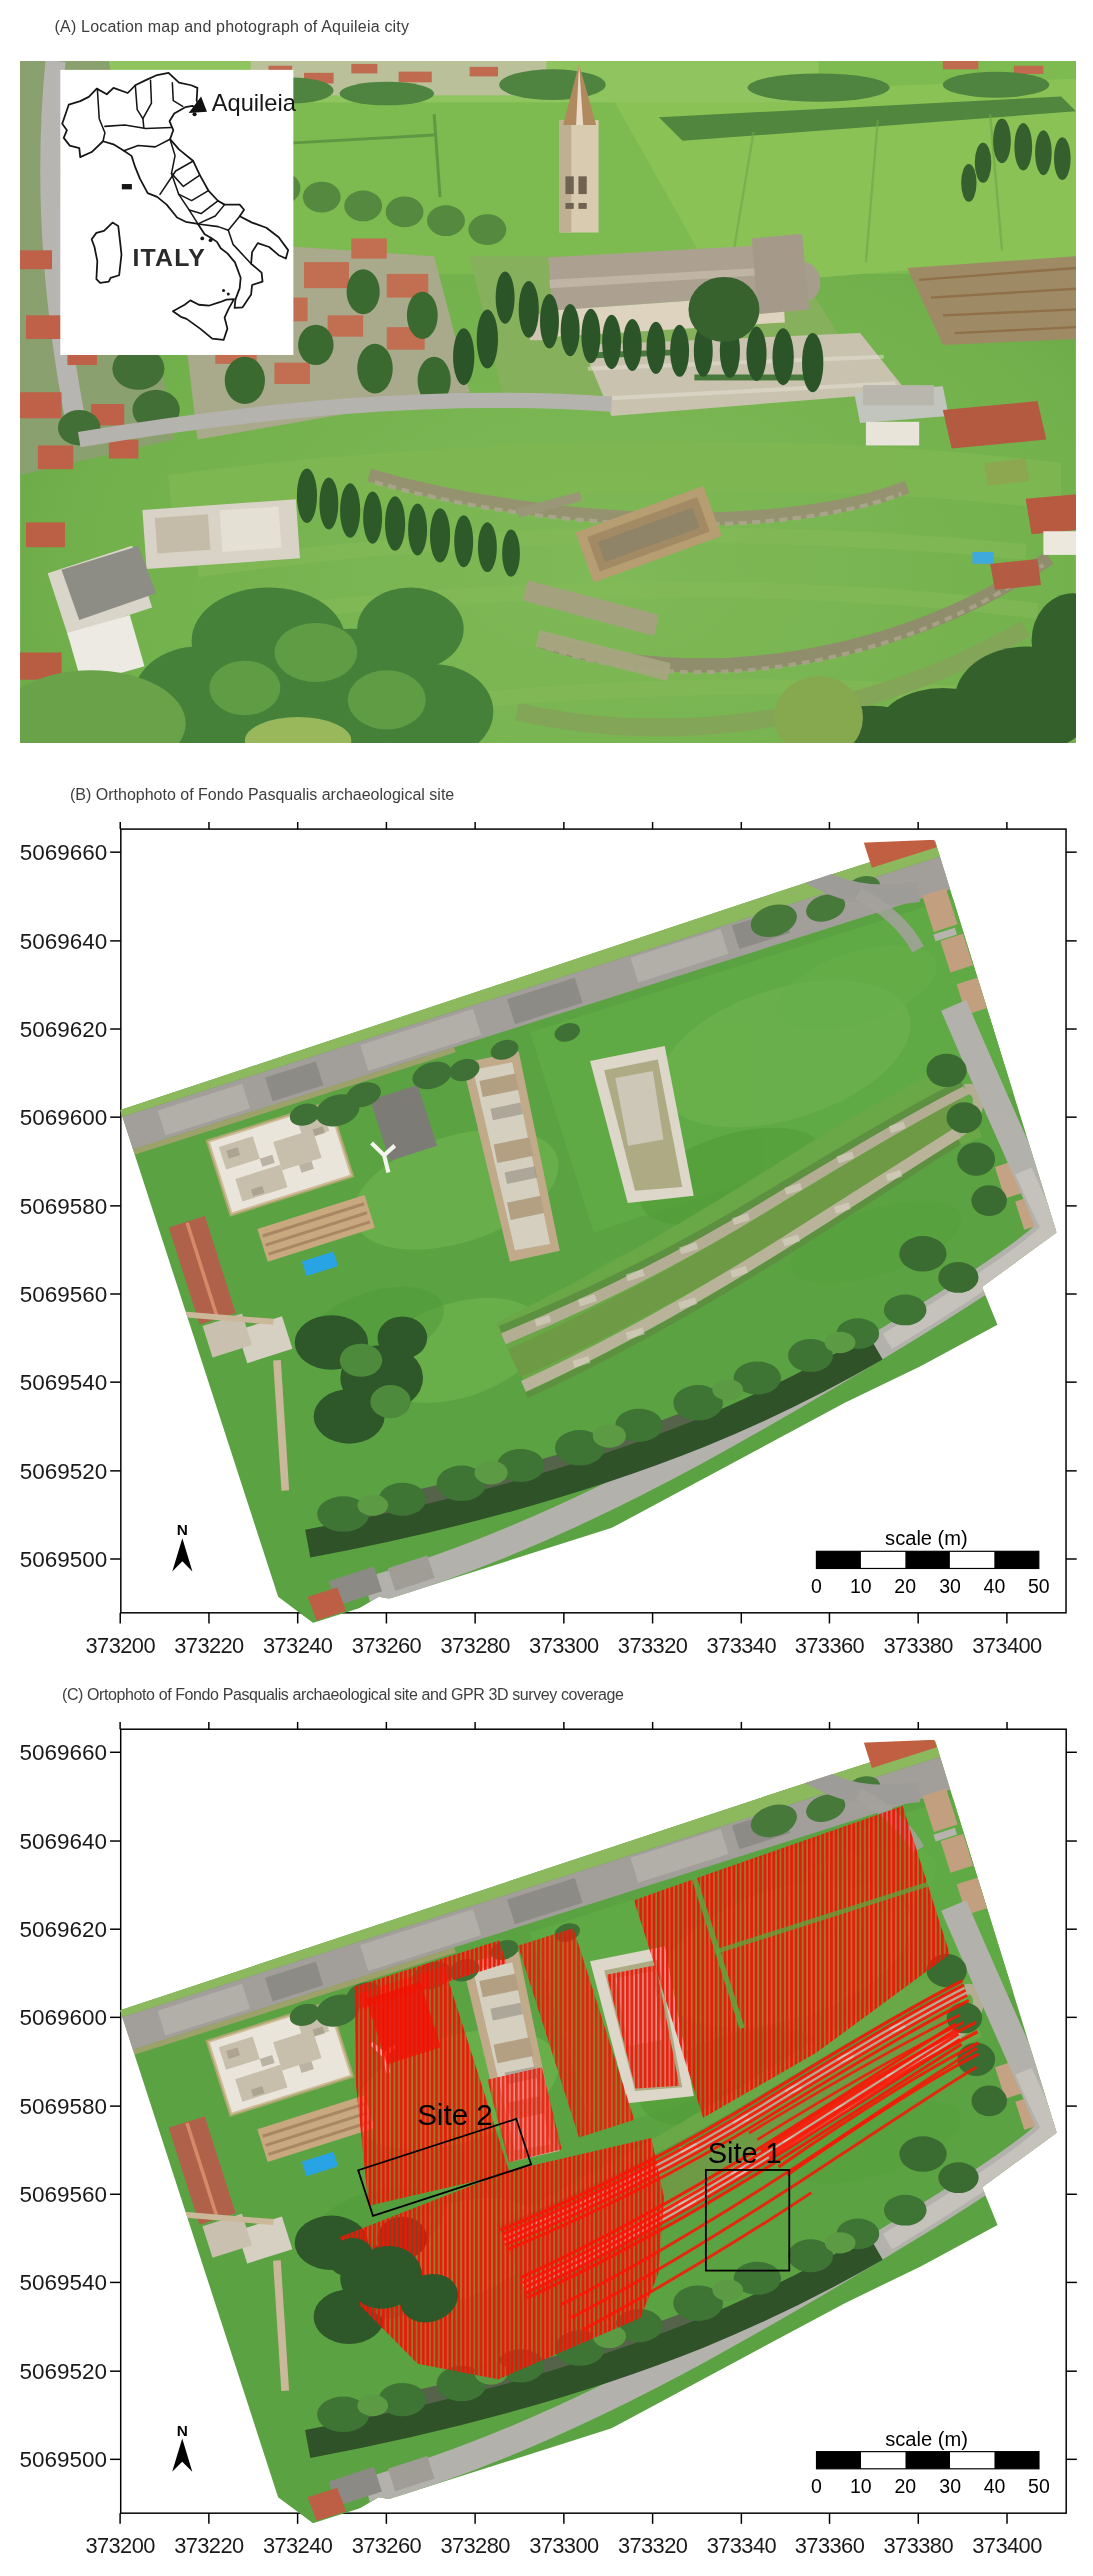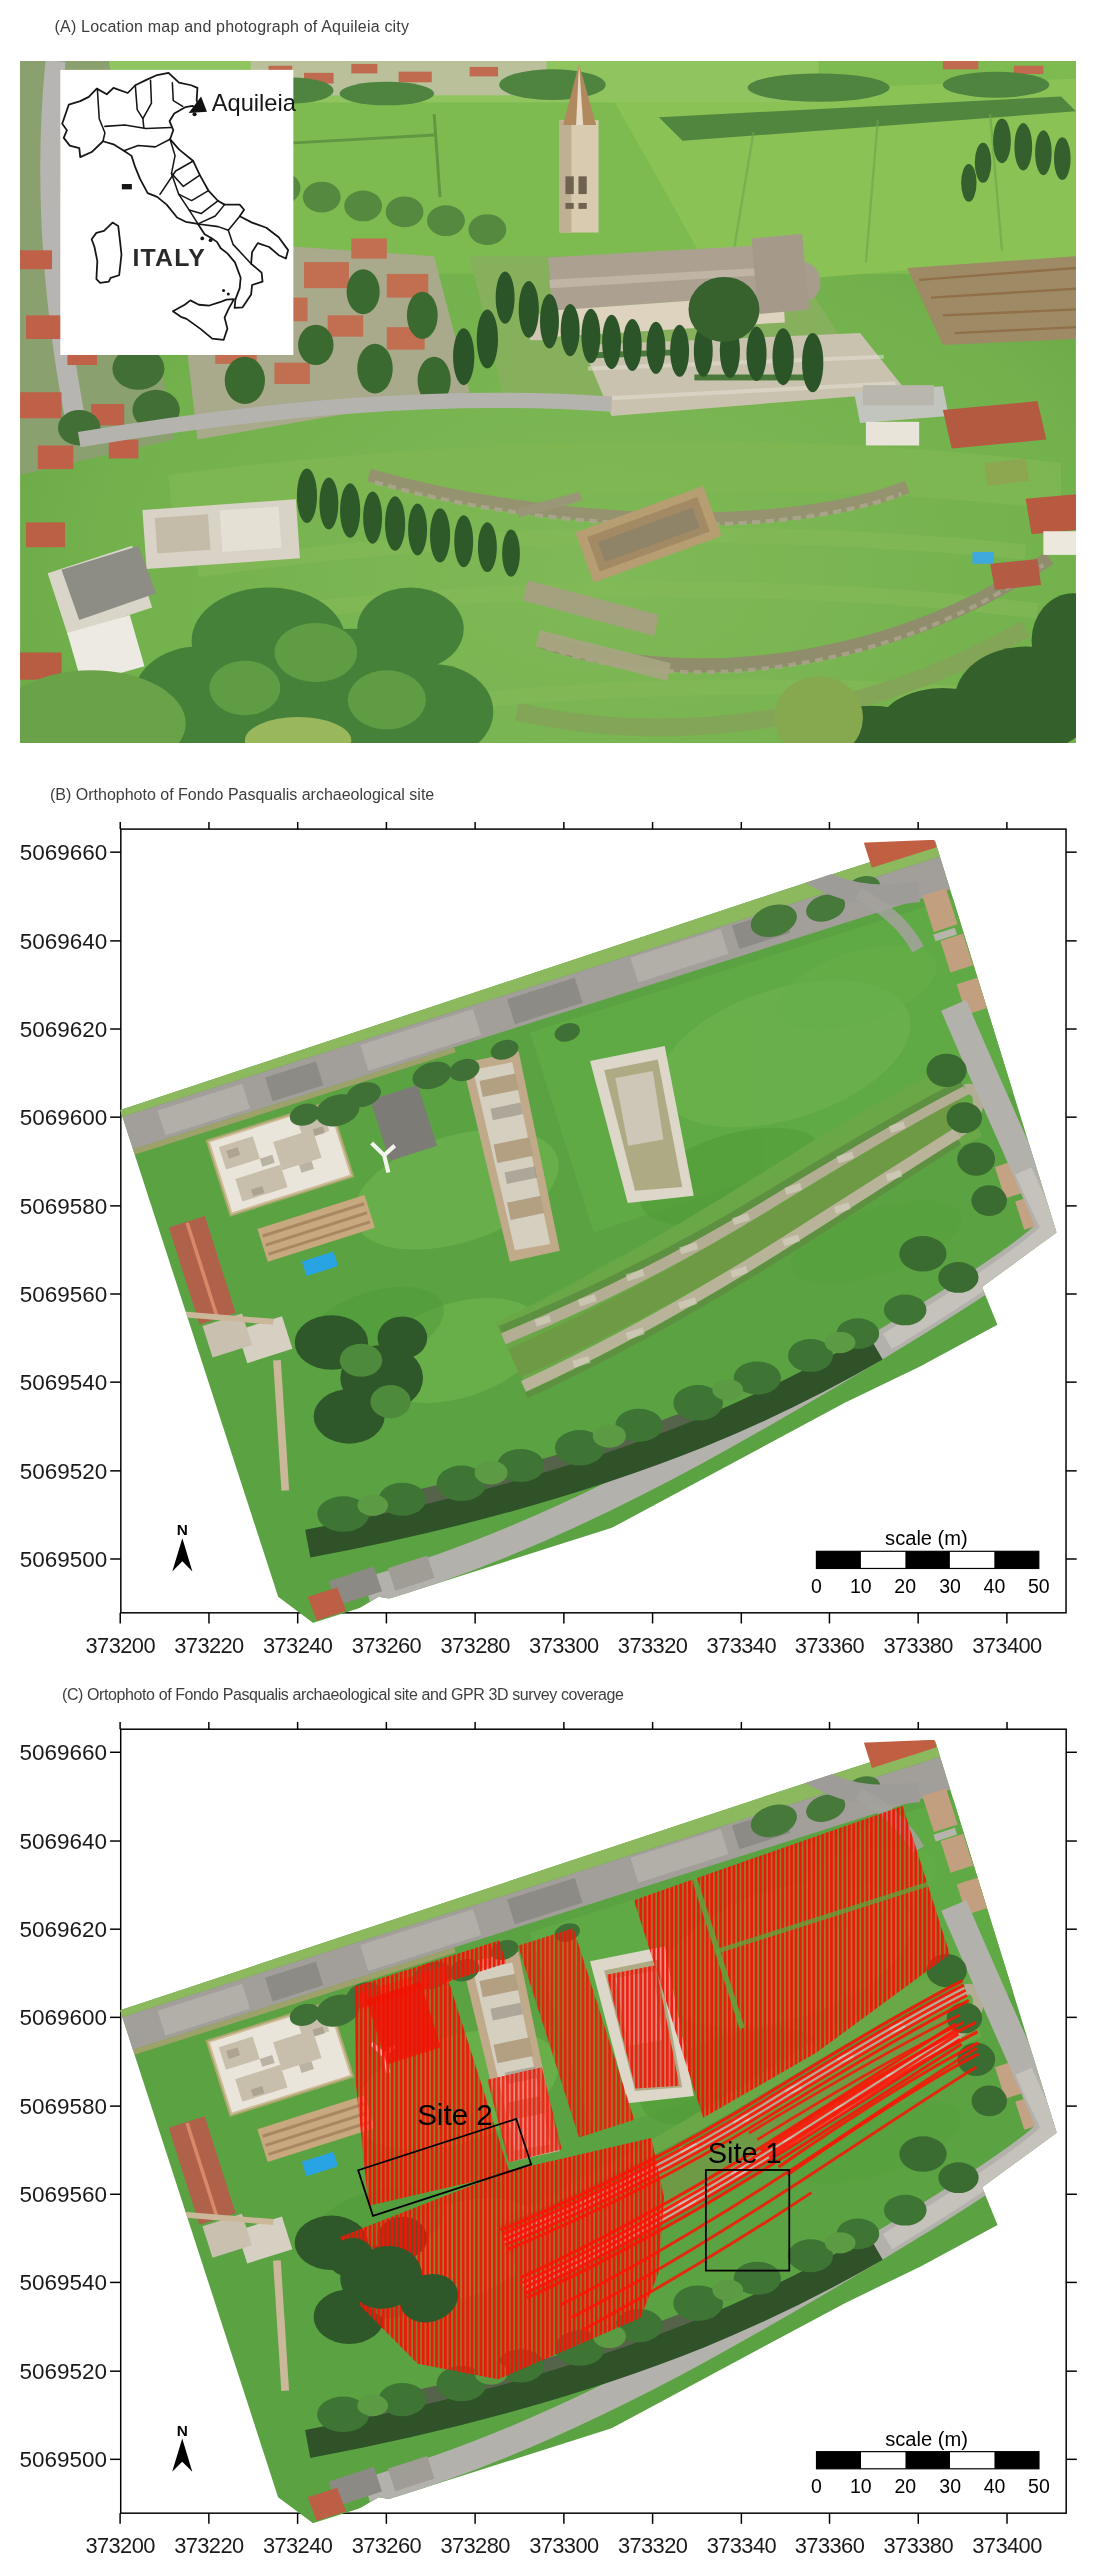--- a/index.html
+++ b/index.html
@@ -346,21 +346,21 @@
 
 <polygon points="306,60 285,88 316,86" fill="#111"></polygon>
       <circle cx="295" cy="90" r="3.5" fill="#111"></circle>
 
 <text x="324" y="85" font-size="40" fill="#161616" font-family="Liberation Sans,sans-serif">Aquileia</text>
 
 <text x="190" y="346" font-size="42" fill="#2a2a2a" font-family="Liberation Sans,sans-serif" font-weight="600" letter-spacing="2">ITALY</text>
 </g>
 </svg>
 
-<div class="ttl" style="left:15px;top:786px;">(B) Orthophoto of Fondo Pasqualis archaeological site</div>
+<div class="ttl" style="left:35px;top:786px;">(B) Orthophoto of Fondo Pasqualis archaeological site</div>
 
 <svg id="panelB" style="left:0;top:822px;" width="1094" height="834" viewBox="0 1390 1849 1410">
 <defs>
 
 <clipPath id="clipB">
         <polygon points="203,1877 1430,1470 1455,1425 1580,1420 1786,2084 1660,2176 1686,2240 1556,2310 1428,2372 1018,2592 764,2722 640,2700 545,2756 470,2700"></polygon>
       </clipPath>
 <pattern id="scanv" patternUnits="userSpaceOnUse" width="7.5" height="9" patternTransform="rotate(17.65)">
         <rect width="4.8" height="9" fill="#f01505"></rect>
       </pattern>

